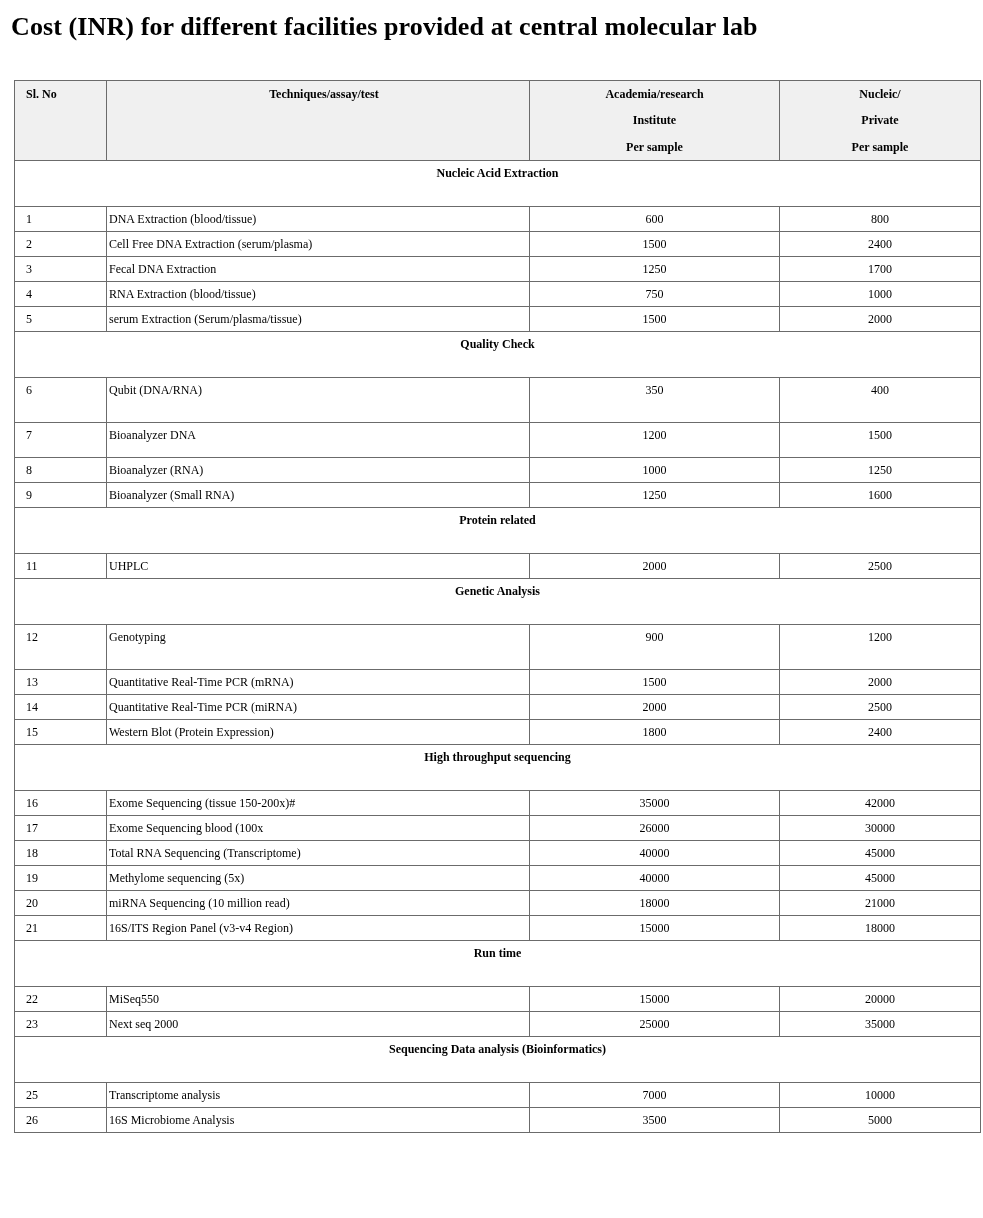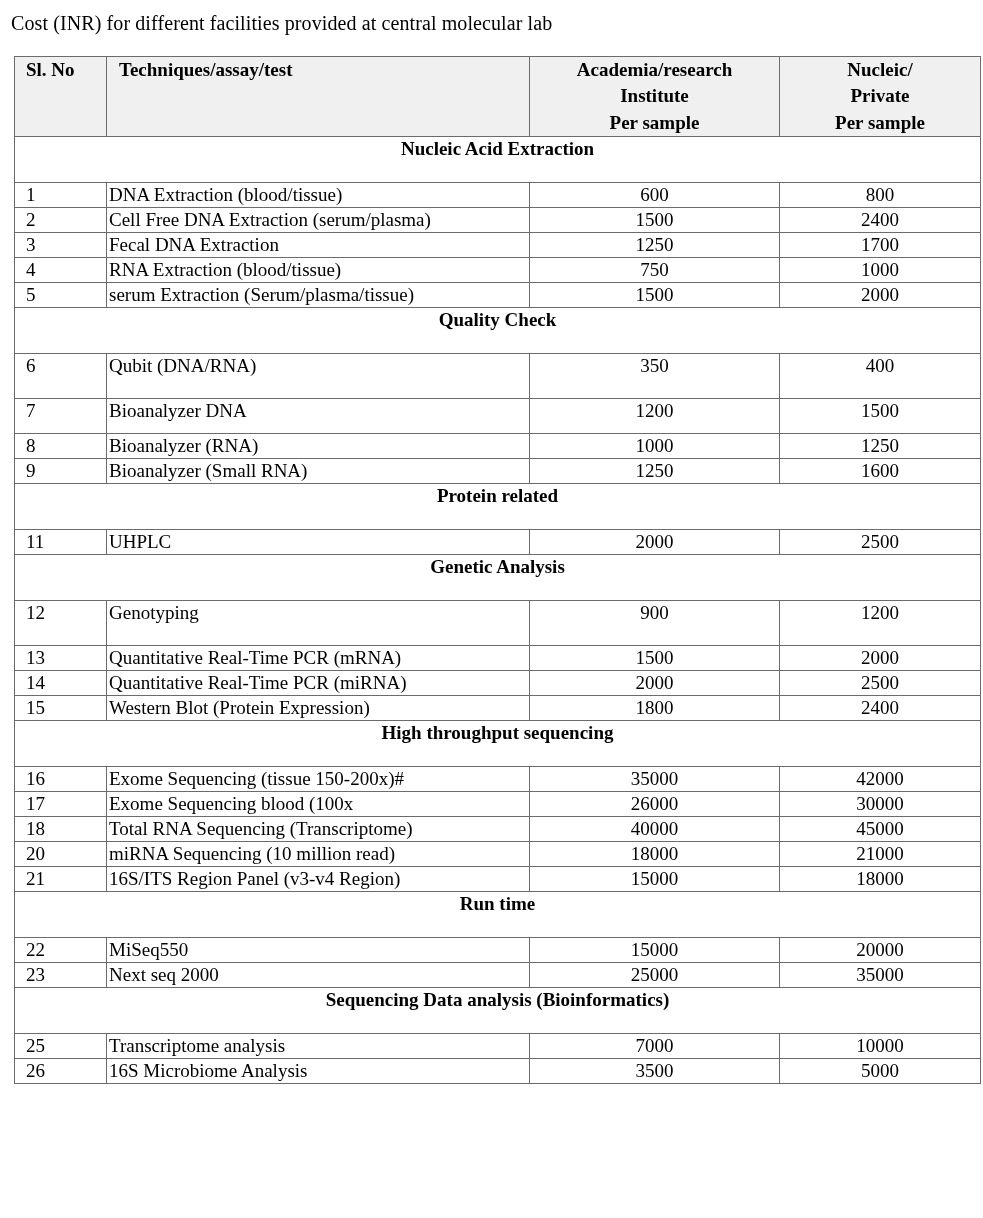--- a/index.html
+++ b/index.html
@@ -1,22 +1,22 @@
 <!DOCTYPE html>
 <html><head>
 <meta charset="utf-8">
 <style>
   html, body { margin: 0; padding: 0; background: #ffffff; }
   body { width: 983px; height: 1218px; position: relative; font-family: "Liberation Serif", "DejaVu Serif", serif; color: #000; overflow: hidden; }
-  .title { position: absolute; left: 11px; top: 12px; font-size: 20px; font-weight: normal; letter-spacing: 0.1px; white-space: nowrap; }
-  table { position: absolute; left: 14px; top: 56px; width: 966px; border-collapse: collapse; table-layout: fixed; font-size: 19px; }
+  .title { position: absolute; left: 11px; top: 12px; font-size: 26px; font-weight: bold; letter-spacing: 0.1px; white-space: nowrap; }
+  table { position: absolute; left: 14px; top: 80px; width: 966px; border-collapse: collapse; table-layout: fixed; font-size: 12px; }
   td, th { border: 1.3px solid #6b6b6b; padding: 0; vertical-align: top; line-height: 24px; }
   th { background: #f0f0f0; font-weight: bold; height: 78px; }
   th.c1 { text-align: left; padding-left: 11px; }
-  th.c2 { text-align: left; padding-left: 12px; }
+  th.c2 { text-align: center; padding-left: 12px; }
   th.c3, th.c4 { text-align: center; line-height: 26.3px; }
   th.c1, th.c2 { padding-top: 1px; }
   td.sec { text-align: center; font-weight: bold; height: 45px; }
   td.n { padding-left: 11px; }
   td.t { padding-left: 2px; }
   td.v { text-align: center; }
   tr.tall td { height: 44px; }
   tr.r7 td { height: 34px; }
   tr.std td { height: 24px; }
 </style>
@@ -160,20 +160,26 @@
         <td class="v">26000</td>
         <td class="v">30000</td>
       </tr>
       <tr class="std">
         <td class="n">18</td>
         <td class="t">Total RNA Sequencing (Transcriptome)</td>
         <td class="v">40000</td>
         <td class="v">45000</td>
       </tr>
       <tr class="std">
+        <td class="n">19</td>
+        <td class="t">Methylome sequencing (5x)</td>
+        <td class="v">40000</td>
+        <td class="v">45000</td>
+      </tr>
+      <tr class="std">
         <td class="n">20</td>
         <td class="t">miRNA Sequencing (10 million read)</td>
         <td class="v">18000</td>
         <td class="v">21000</td>
       </tr>
       <tr class="std">
         <td class="n">21</td>
         <td class="t">16S/ITS Region Panel (v3-v4 Region)</td>
         <td class="v">15000</td>
         <td class="v">18000</td>

